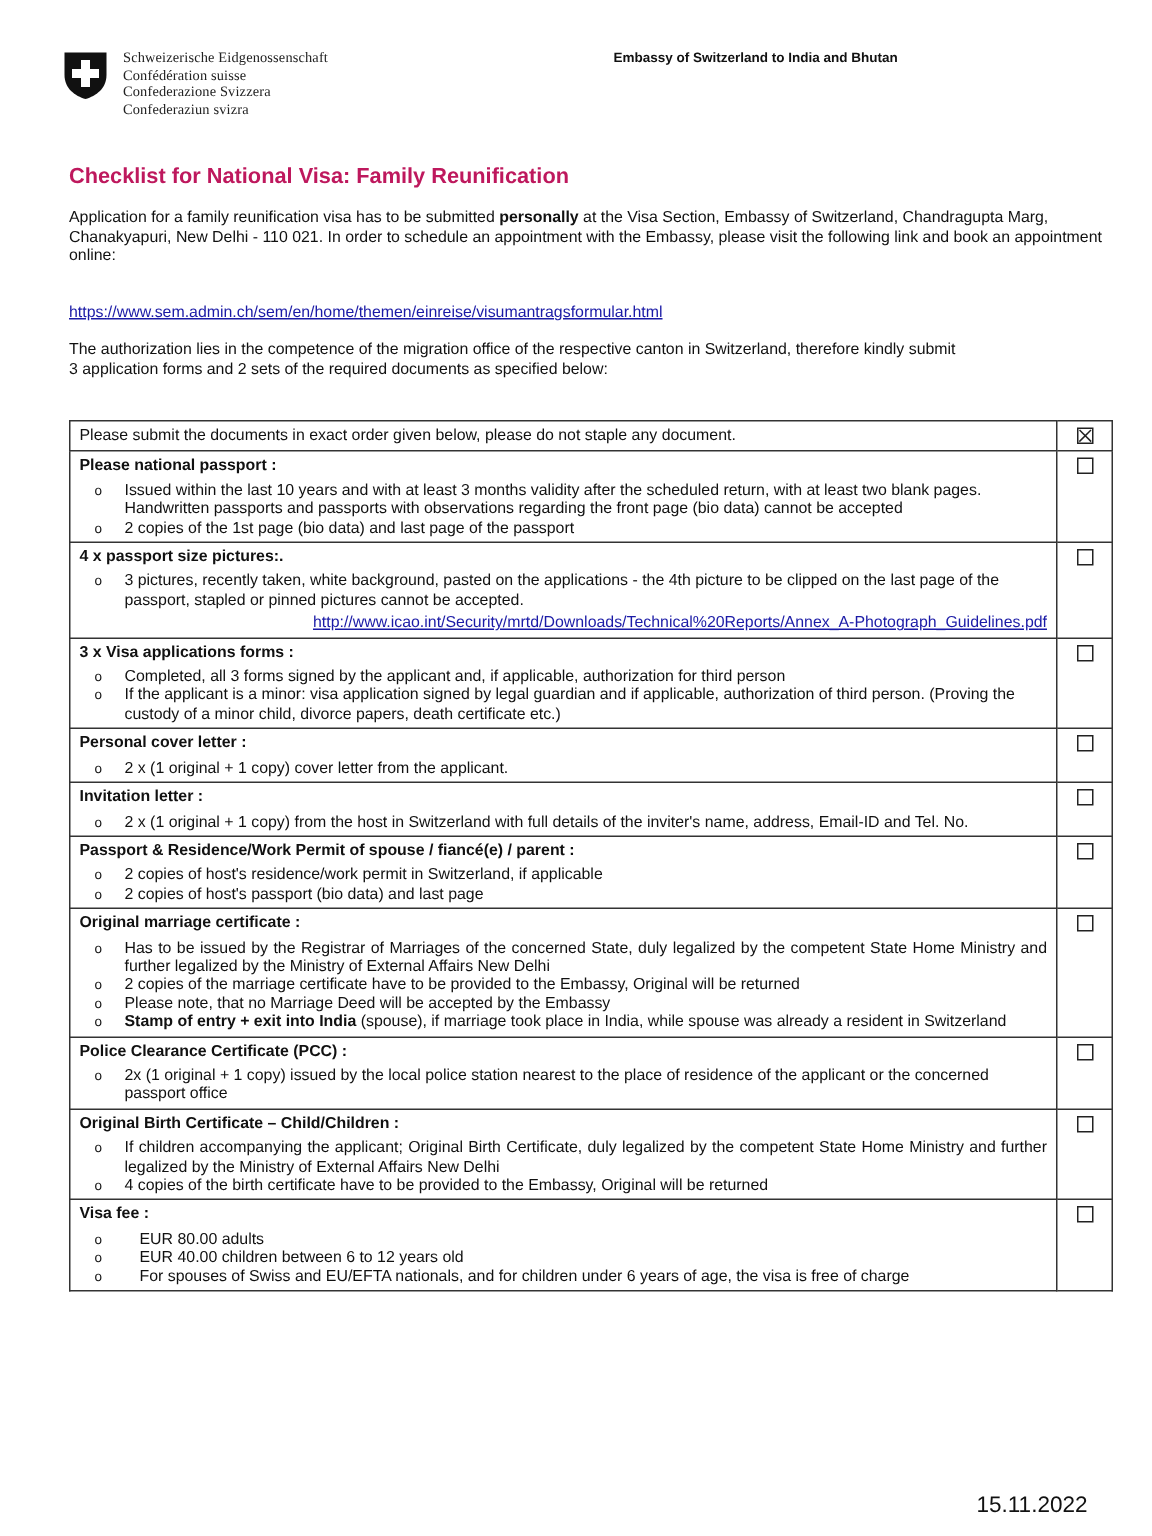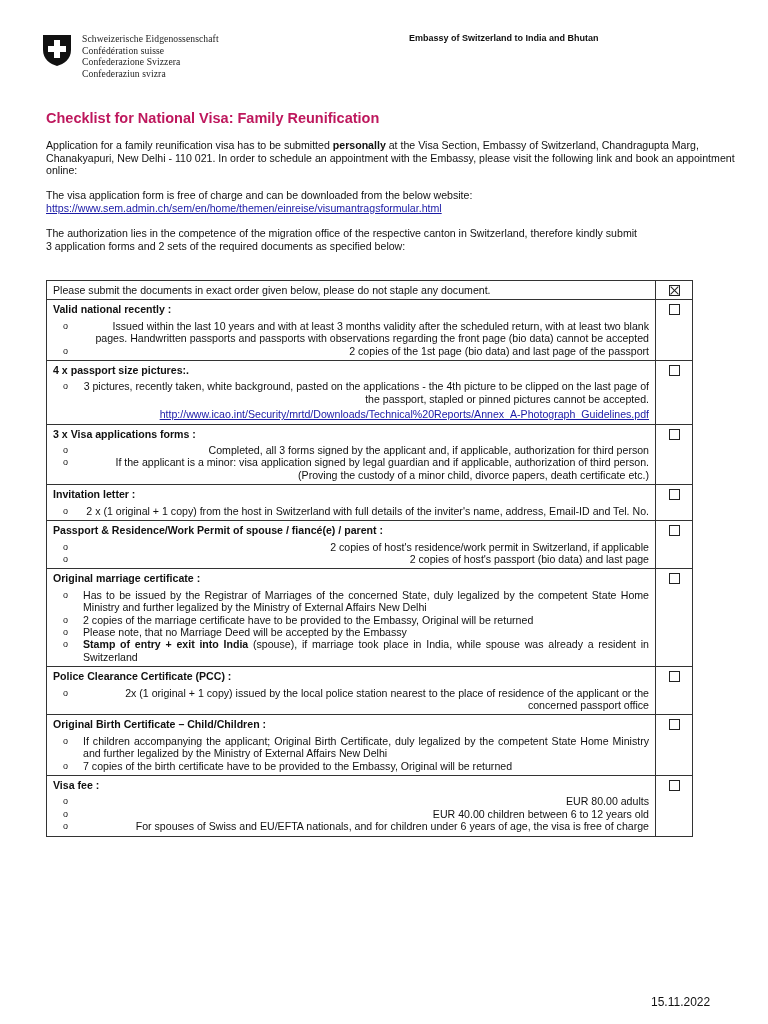--- a/index.html
+++ b/index.html
@@ -5,37 +5,37 @@
   html, body { margin: 0; padding: 0; background: #fff; }
   body { width: 768px; height: 1024px; position: relative; font-family: "Liberation Sans", sans-serif; color: #111; overflow: hidden; }
   .logo { position: absolute; left: 42px; top: 33px; width: 30px; height: 34px; }
   .fed-names { position: absolute; left: 82px; top: 33px; font-family: Liberation Serif, serif; font-size: 9.6px; line-height: 11.5px; color: #222; letter-spacing: 0.1px; }
   .fed-names div { white-space: nowrap; }
   .embassy { position: absolute; left: 409px; top: 33px; font-size: 9px; font-weight: bold; color: #111; }
   .title { position: absolute; left: 46px; top: 110px; font-size: 14.5px; font-weight: bold; color: #be185d; }
   .intro { position: absolute; left: 46px; top: 139px; width: 690px; font-size: 10.6px; line-height: 12.6px; }
   .intro p { margin: 0 0 12.6px 0; }
   .intro a, .cell a { color: #1a1aa6; text-decoration: underline; }
-  table.check { position: absolute; left: 46px; top: 280px; width: 647px; border-collapse: collapse; font-size: 10.6px; line-height: 12.4px; padding-left: 44px; }
+  table.check { position: absolute; left: 46px; top: 280px; width: 696px; border-collapse: collapse; font-size: 10.6px; line-height: 12.4px; padding-left: 44px; }
   table.check td { border: 1px solid #333; vertical-align: top; }
   td.cell { padding: 3px 6px 3px 6px; }
   td.box { width: 34px; text-align: center; padding-top: 4px; }
   .cb { display: inline-block; width: 9px; height: 9px; border: 1.2px solid #222; position: relative; }
   .cb.checked::before, .cb.checked::after { content: ""; position: absolute; left: -1px; top: 4px; width: 11px; height: 1.2px; background: #222; }
   .cb.checked::before { transform: rotate(45deg); }
   .cb.checked::after { transform: rotate(-45deg); }
   .heading { font-weight: bold; margin-bottom: 4px; }
-  ul { margin: 0; padding: 0; list-style: none; text-align: right; }
+  ul { margin: 0; padding: 0; list-style: none; }
   li { position: relative; padding-left: 30px; }
   li::before { content: "o"; position: absolute; left: 10px; top: 0; font-size: 9px; }
   .link-line { padding-left: 30px; margin-top: 3px; text-align: right; }
   .justify { text-align: justify; }
   .fee li { padding-left: 40px; }
   .fee li::before { left: 10px; }
-  .date { position: absolute; left: 651px; top: 995px; font-size: 12px; text-align: center; }
+  .date { position: absolute; left: 651px; top: 995px; font-size: 15px; text-align: center; }
 </style>
 </head>
 <body>
 
 <svg class="logo" viewBox="0 0 30 34">
   <path d="M1 2 H29 V17 C29 26 22 31 15 33 C8 31 1 26 1 17 Z" fill="#111"></path>
   <rect x="12" y="7" width="6" height="18" fill="#fff"></rect>
   <rect x="6" y="13" width="18" height="6" fill="#fff"></rect>
 </svg>
 <div class="fed-names">
@@ -46,39 +46,39 @@
 </div>
 <div class="embassy">Embassy of Switzerland to India and Bhutan</div>
 
 <div class="title">Checklist for National Visa: Family Reunification</div>
 
 <div class="intro">
   <p>
     <span>Application for a family reunification visa has to be submitted </span><b>personally</b><span> at the Visa Section, Embassy of Switzerland, Chandragupta Marg, Chanakyapuri, New Delhi - 110 021.  In order to schedule an appointment with the Embassy, please visit the following link and book an appointment online:</span><br>
   </p>
   <p>
-    <span>The visa application form is free of charge and can be downloaded from the below website:</span><br>
+    <br>
     <a>https://www.sem.admin.ch/sem/en/home/themen/einreise/visumantragsformular.html</a>
   </p>
   <p>
     <span>The authorization lies in the competence of the migration office of the respective canton in Switzerland, therefore kindly submit</span><br>
     <span>3 application forms and 2 sets of the required documents as specified below:</span>
   </p>
 </div>
 
 <table class="check">
   <tbody>
       <tr>
     <td class="cell">Please submit the documents in exact order given below, please do not staple any document.</td>
     <td class="box"><span class="cb checked"></span></td>
   </tr>
 
   <tr>
     <td class="cell">
-      <div class="heading">Valid national recently :</div>
+      <div class="heading">Please national passport :</div>
       <ul>
         <li>Issued within the last 10 years and with at least 3 months validity after the scheduled return, with at least two blank pages. Handwritten passports and passports with observations regarding the front page (bio data) cannot be accepted</li>
         <li>2 copies of the 1st page (bio data) and last page of the passport</li>
       </ul>
     </td>
     <td class="box"><span class="cb"></span></td>
   </tr>
 
   <tr>
     <td class="cell">
@@ -96,20 +96,29 @@
       <div class="heading">3 x Visa applications forms :</div>
       <ul>
         <li>Completed, all 3 forms signed by the applicant and, if applicable, authorization for third person</li>
         <li>If the applicant is a minor: visa application signed by legal guardian and if applicable, authorization of third person. (Proving the custody of a minor child, divorce papers, death certificate etc.)</li>
       </ul>
     </td>
     <td class="box"><span class="cb"></span></td>
   </tr>
 
 
+  <tr>
+    <td class="cell">
+      <div class="heading">Personal cover letter :</div>
+      <ul>
+        <li>2 x (1 original + 1 copy) cover letter from the applicant.</li>
+      </ul>
+    </td>
+    <td class="box"><span class="cb"></span></td>
+  </tr>
 
   <tr>
     <td class="cell">
       <div class="heading">Invitation letter :</div>
       <ul>
         <li>2 x (1 original + 1 copy) from the host in Switzerland with full details of the inviter's name, address, Email-ID and Tel. No.</li>
       </ul>
     </td>
     <td class="box"><span class="cb"></span></td>
   </tr>
@@ -146,21 +155,21 @@
       </ul>
     </td>
     <td class="box"><span class="cb"></span></td>
   </tr>
 
   <tr>
     <td class="cell">
       <div class="heading">Original Birth Certificate – Child/Children :</div>
       <ul class="justify">
         <li>If children accompanying the applicant; Original Birth Certificate, duly legalized by the competent State Home Ministry and further legalized by the Ministry of External Affairs New Delhi</li>
-        <li>7 copies of the birth certificate have to be provided to the Embassy, Original will be returned</li>
+        <li>4 copies of the birth certificate have to be provided to the Embassy, Original will be returned</li>
       </ul>
     </td>
     <td class="box"><span class="cb"></span></td>
   </tr>
 
   <tr>
     <td class="cell">
       <div class="heading">Visa fee :</div>
       <ul class="fee">
         <li>EUR 80.00 adults</li>

